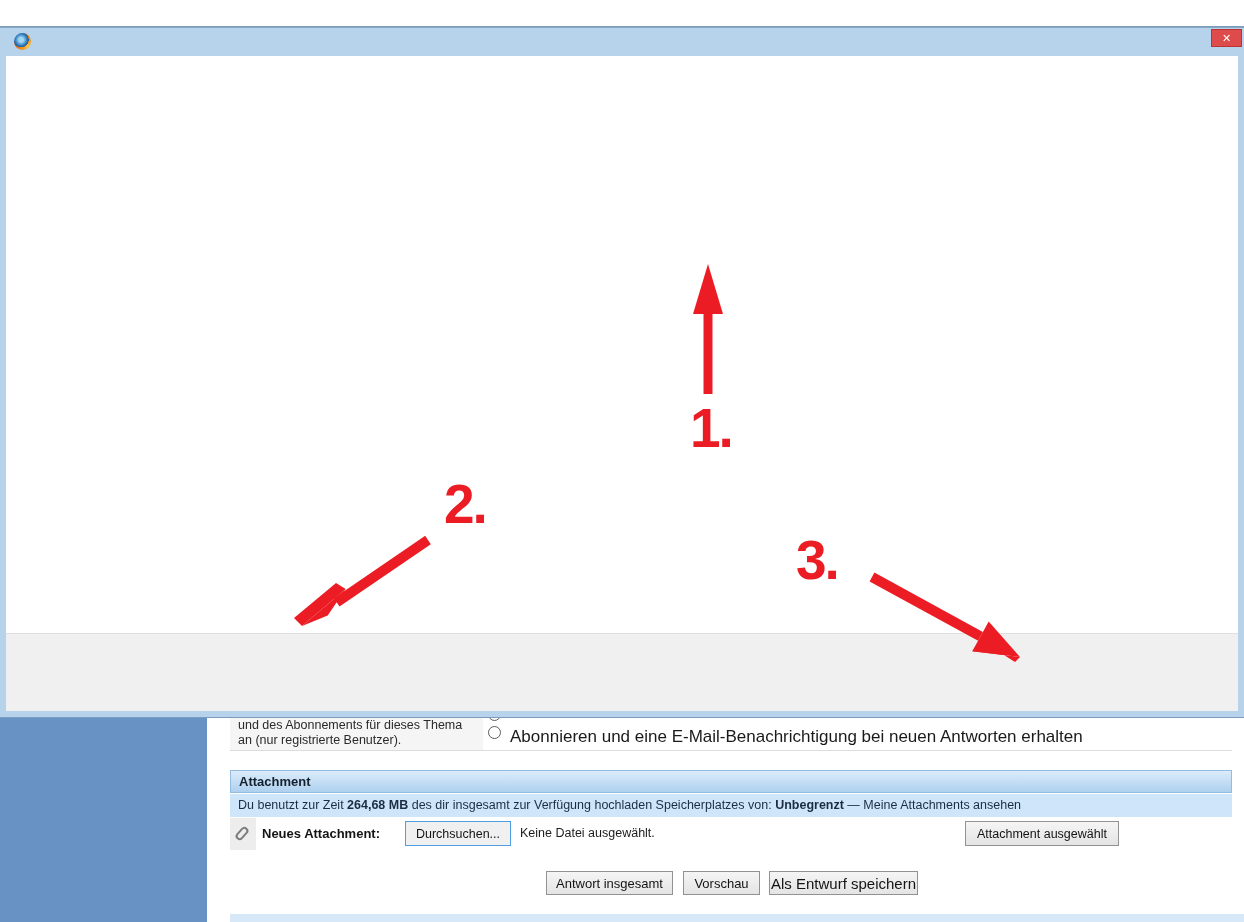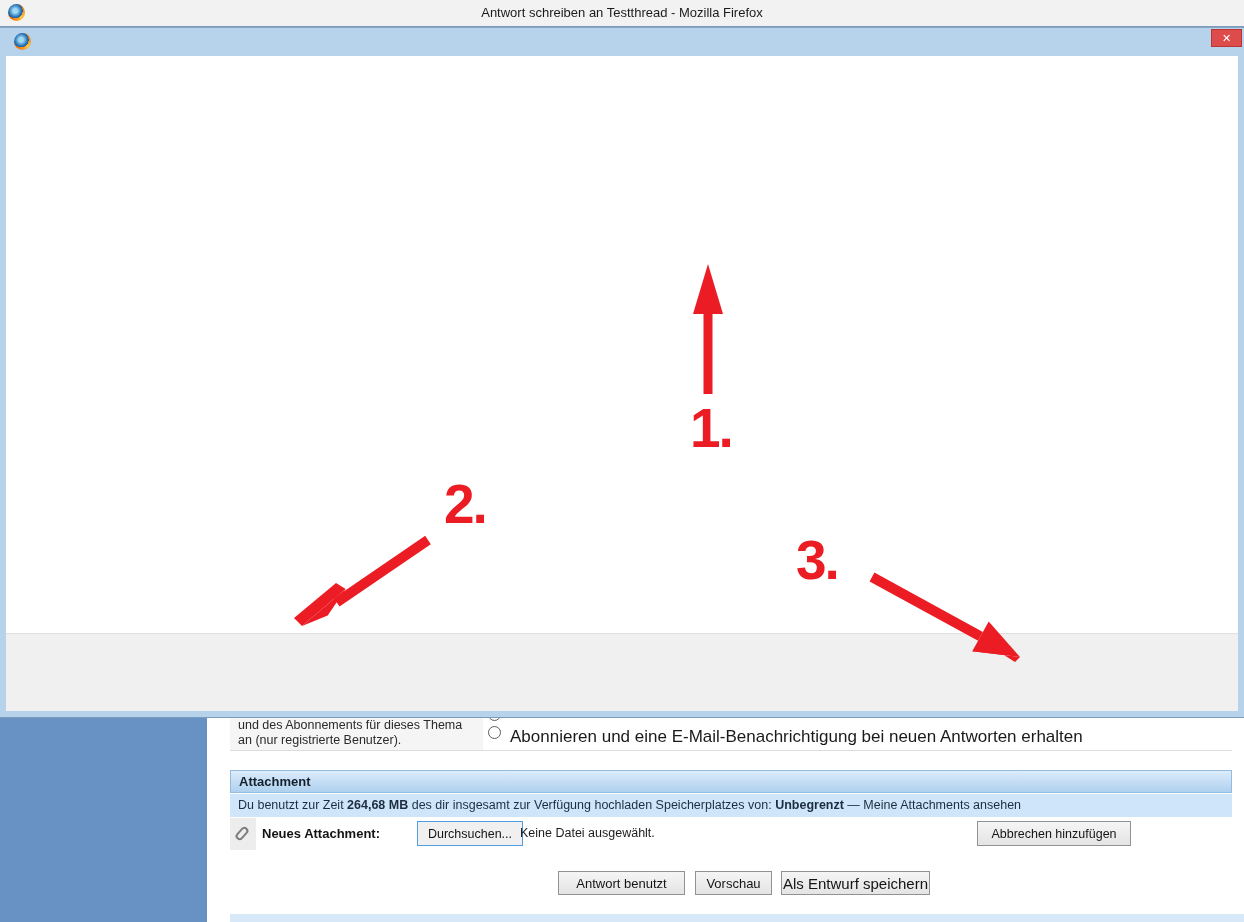--- a/index.html
+++ b/index.html
@@ -25,21 +25,21 @@
   .forum-divider{left:230px;top:750px;width:1002px;height:1px;background:#dcdcdc;}
   .att-header{left:230px;top:770px;width:1002px;height:23px;
               background:linear-gradient(#dcecfc,#aed0ee);border:1px solid #94bcdf;box-sizing:border-box;
               font-size:13px;font-weight:bold;color:#14212e;line-height:21px;padding-left:8px;}
   .att-info{left:230px;top:794px;width:1002px;height:23px;background:#cfe6fa;
             font-size:12.5px;color:#1c2d40;line-height:23px;padding-left:8px;box-sizing:border-box;white-space:pre-wrap;}
   .clip-cell{left:230px;top:818px;width:26px;height:32px;background:#ededed;}
   .paperclip{left:8px;top:8px;width:8px;height:15px;border:2px solid #7d7d7d;border-radius:4px;transform:rotate(42deg);box-sizing:border-box;}
   .att-label{left:262px;top:826px;font-size:13px;font-weight:bold;color:#141414;}
   .btn{display:flex;align-items:center;justify-content:center;box-sizing:border-box;
-       background:linear-gradient(#f5f5f5,#e4e4e4);border:1px solid #929292;font-size:12.5px;color:#141414;margin-left:12px;}
+       background:linear-gradient(#f5f5f5,#e4e4e4);border:1px solid #929292;font-size:12.5px;color:#141414;}
   .browse-btn{left:405px;top:821px;width:106px;height:25px;border:1px solid #4f9ee0;background:#f0f0f0;}
   .nofile{left:520px;top:826px;font-size:12.5px;color:#1c1c1c;}
   .add-btn{left:965px;top:821px;width:154px;height:25px;}
   .f-submit{left:546px;top:871px;width:127px;height:24px;font-size:13px;}
   .f-preview{left:683px;top:871px;width:77px;height:24px;font-size:13px;}
   .f-draft{left:769px;top:871px;width:149px;height:24px;font-size:15px;}
   .bottom-bar{left:230px;top:914px;width:1014px;height:8px;background:#d7e8f8;}
 
   
   .dlg{left:0;top:27px;width:1244px;height:690px;background:#b7d3ec;border-top:1px solid #87a6c4;
@@ -148,24 +148,20 @@
 
   
   #anno-svg{left:0;top:0;z-index:50;pointer-events:none;}
   .anno-label{z-index:51;color:#ec1c24;font-size:55px;font-weight:bold;letter-spacing:-2px;pointer-events:none;}
 </style>
 </head>
 <body>
 
 <div id="screen">
 
-  <div class="abs ff-titlebar">
-    <span class="abs ff-icon" style="left:8px;top:4px;"></span>
-    <div class="abs ff-title">Antwort schreiben an Testthread - Mozilla Firefox</div>
-  </div>
 
   <div>
     <div class="abs forum-bluecol"></div>
 
     <div class="abs sub-cell">
       <div>und des Abonnements für dieses Thema</div>
       <div>an (nur registrierte Benutzer).</div>
     </div>
     <span class="abs radio" style="left:488px;top:708px;"></span>
     <span class="abs radio" style="left:488px;top:726px;"></span>
@@ -174,23 +170,23 @@
 
     <div class="abs att-header">Attachment</div>
     <div class="abs att-info"><span>Du benutzt zur Zeit </span><b>264,68 MB</b><span> des dir insgesamt zur Verfügung hochladen Speicherplatzes von: </span><b>Unbegrenzt</b><span> — </span><span>Meine Attachments ansehen</span></div>
 
     <div class="abs clip-cell">
       <span class="abs paperclip"></span>
     </div>
     <div class="abs att-label">Neues Attachment:</div>
     <div class="abs btn browse-btn">Durchsuchen...</div>
     <div class="abs nofile">Keine Datei ausgewählt.</div>
-    <div class="abs btn add-btn">Abbrechen hinzufügen</div>
-
-    <div class="abs btn f-submit">Antwort benutzt</div>
+    <div class="abs btn add-btn">Attachment ausgewählt</div>
+
+    <div class="abs btn f-submit">Antwort insgesamt</div>
     <div class="abs btn f-preview">Vorschau</div>
     <div class="abs btn f-draft">Als Entwurf speichern</div>
     <div class="abs bottom-bar"></div>
   </div>
 
   <div class="abs dlg">
     <span class="abs ff-icon dlg-fficon"></span>
     <div class="abs dlg-close uni">✕</div>
     <div class="abs dlg-inner"></div>
     <div class="abs dlg-footer"></div>

